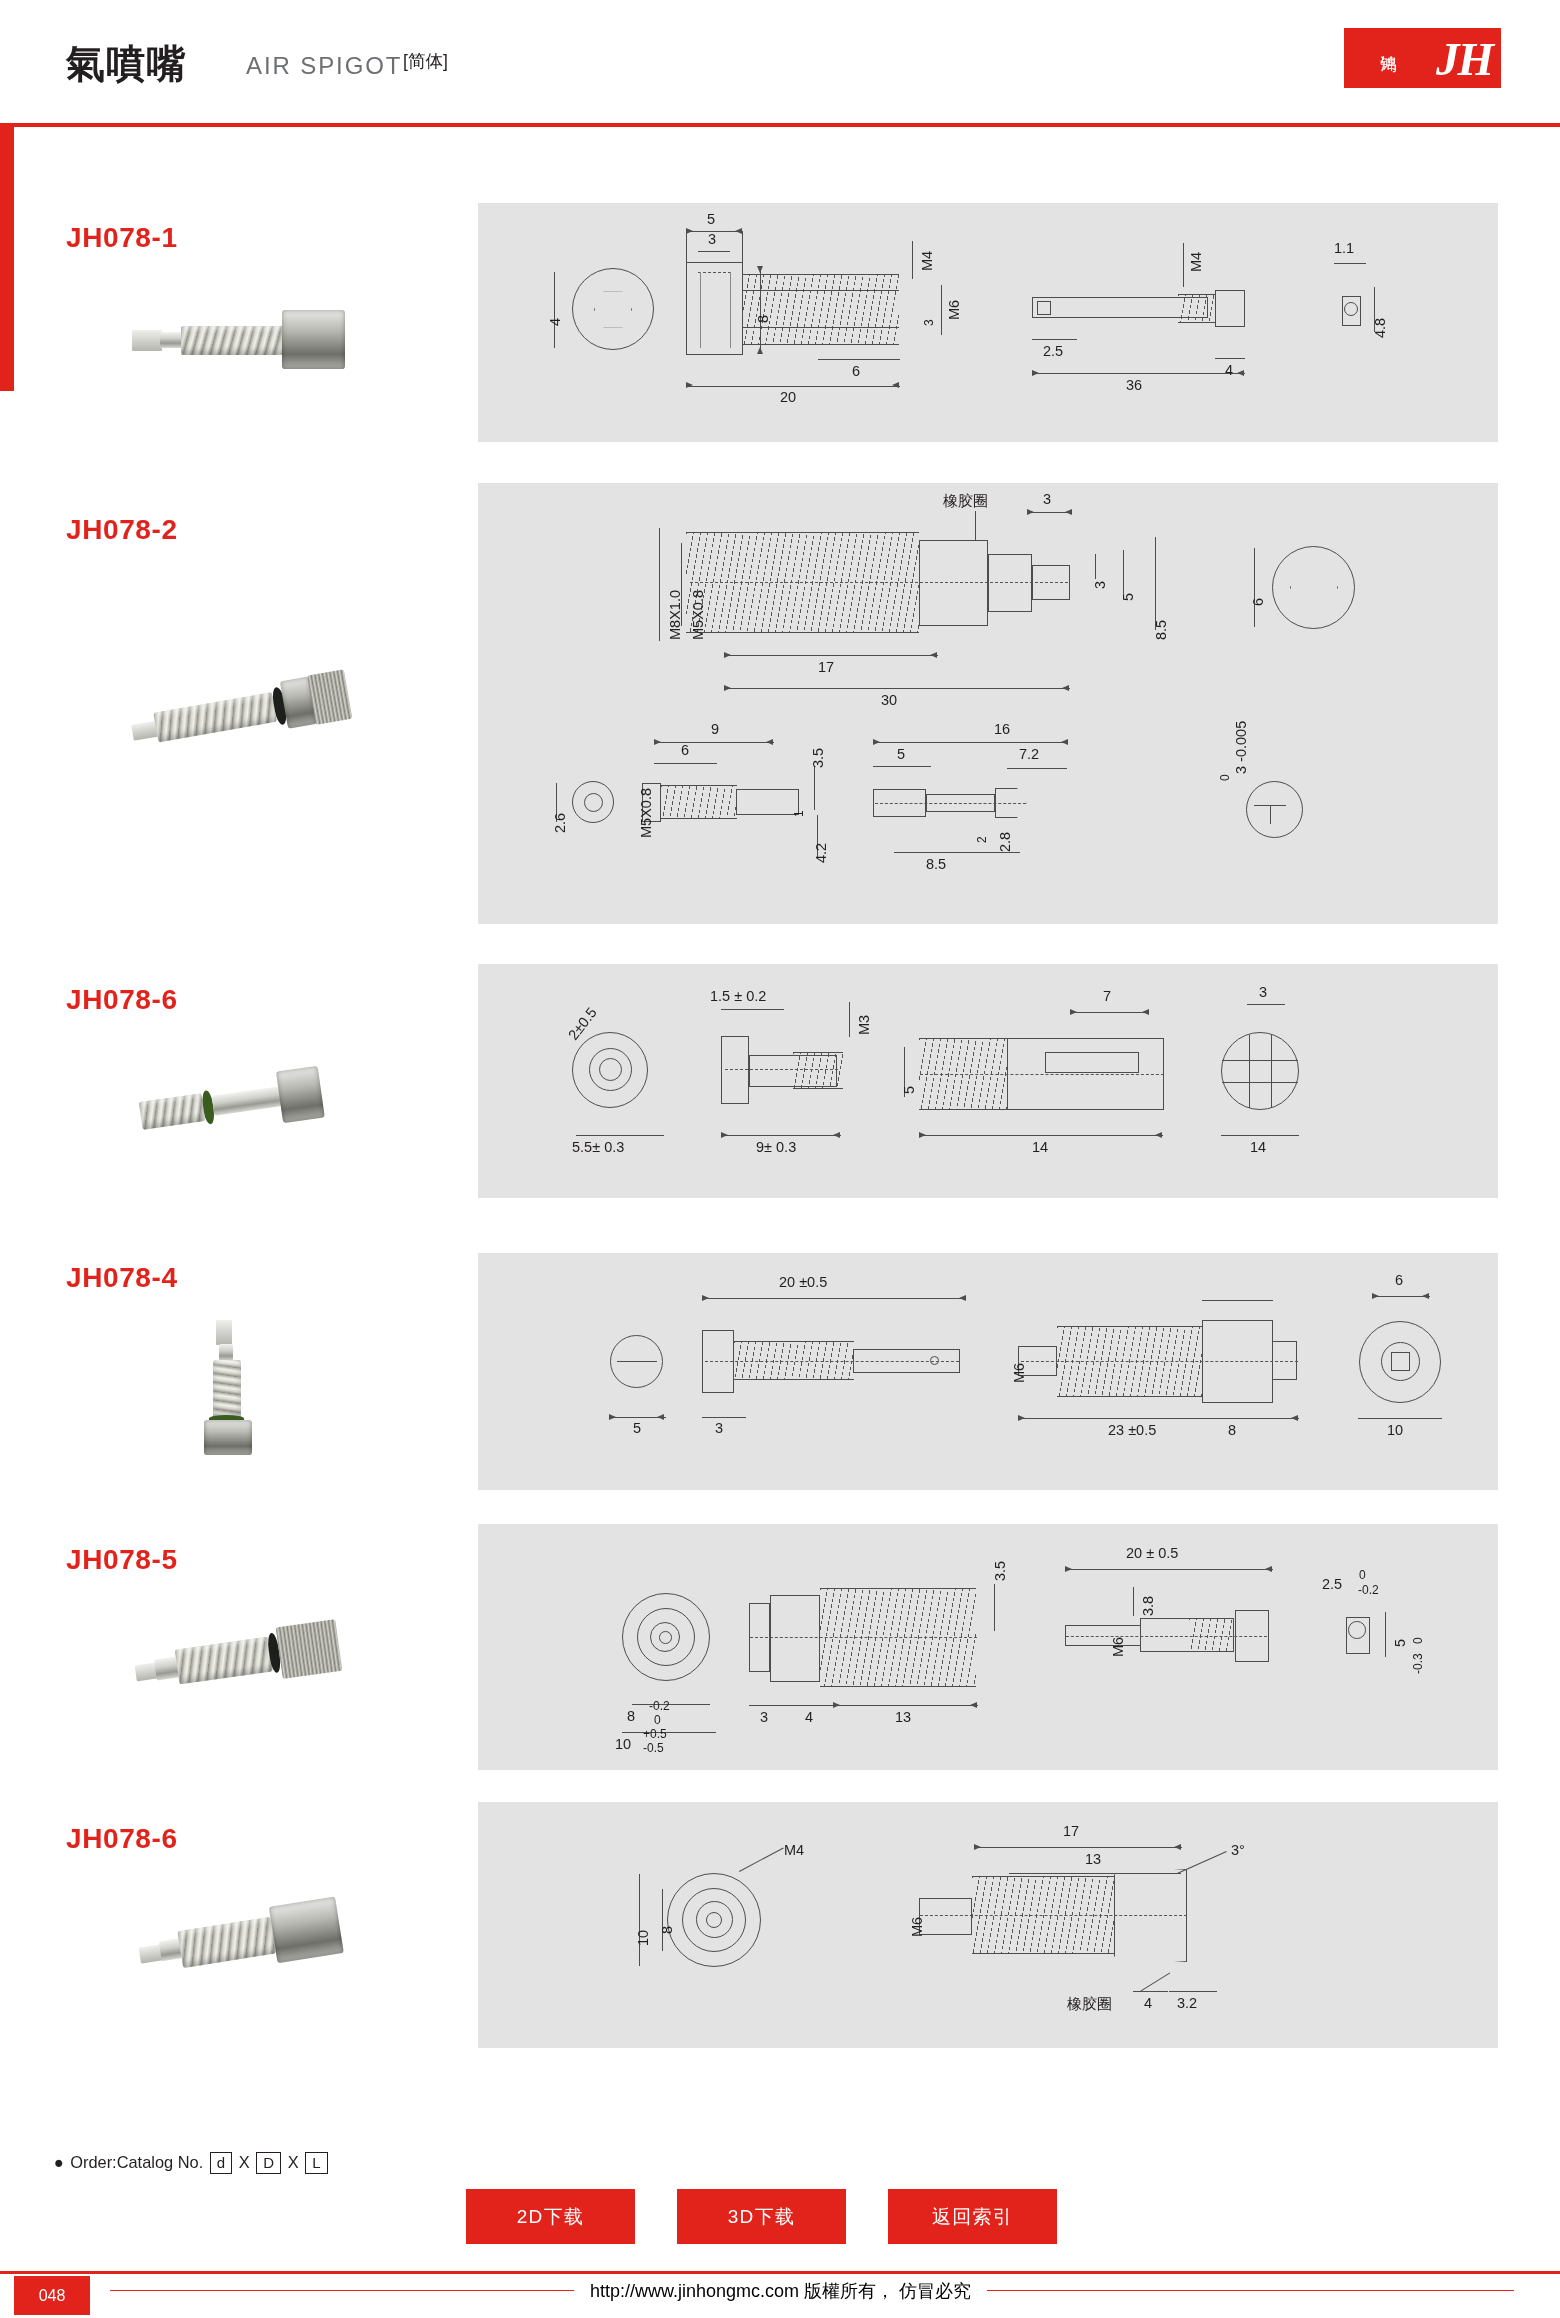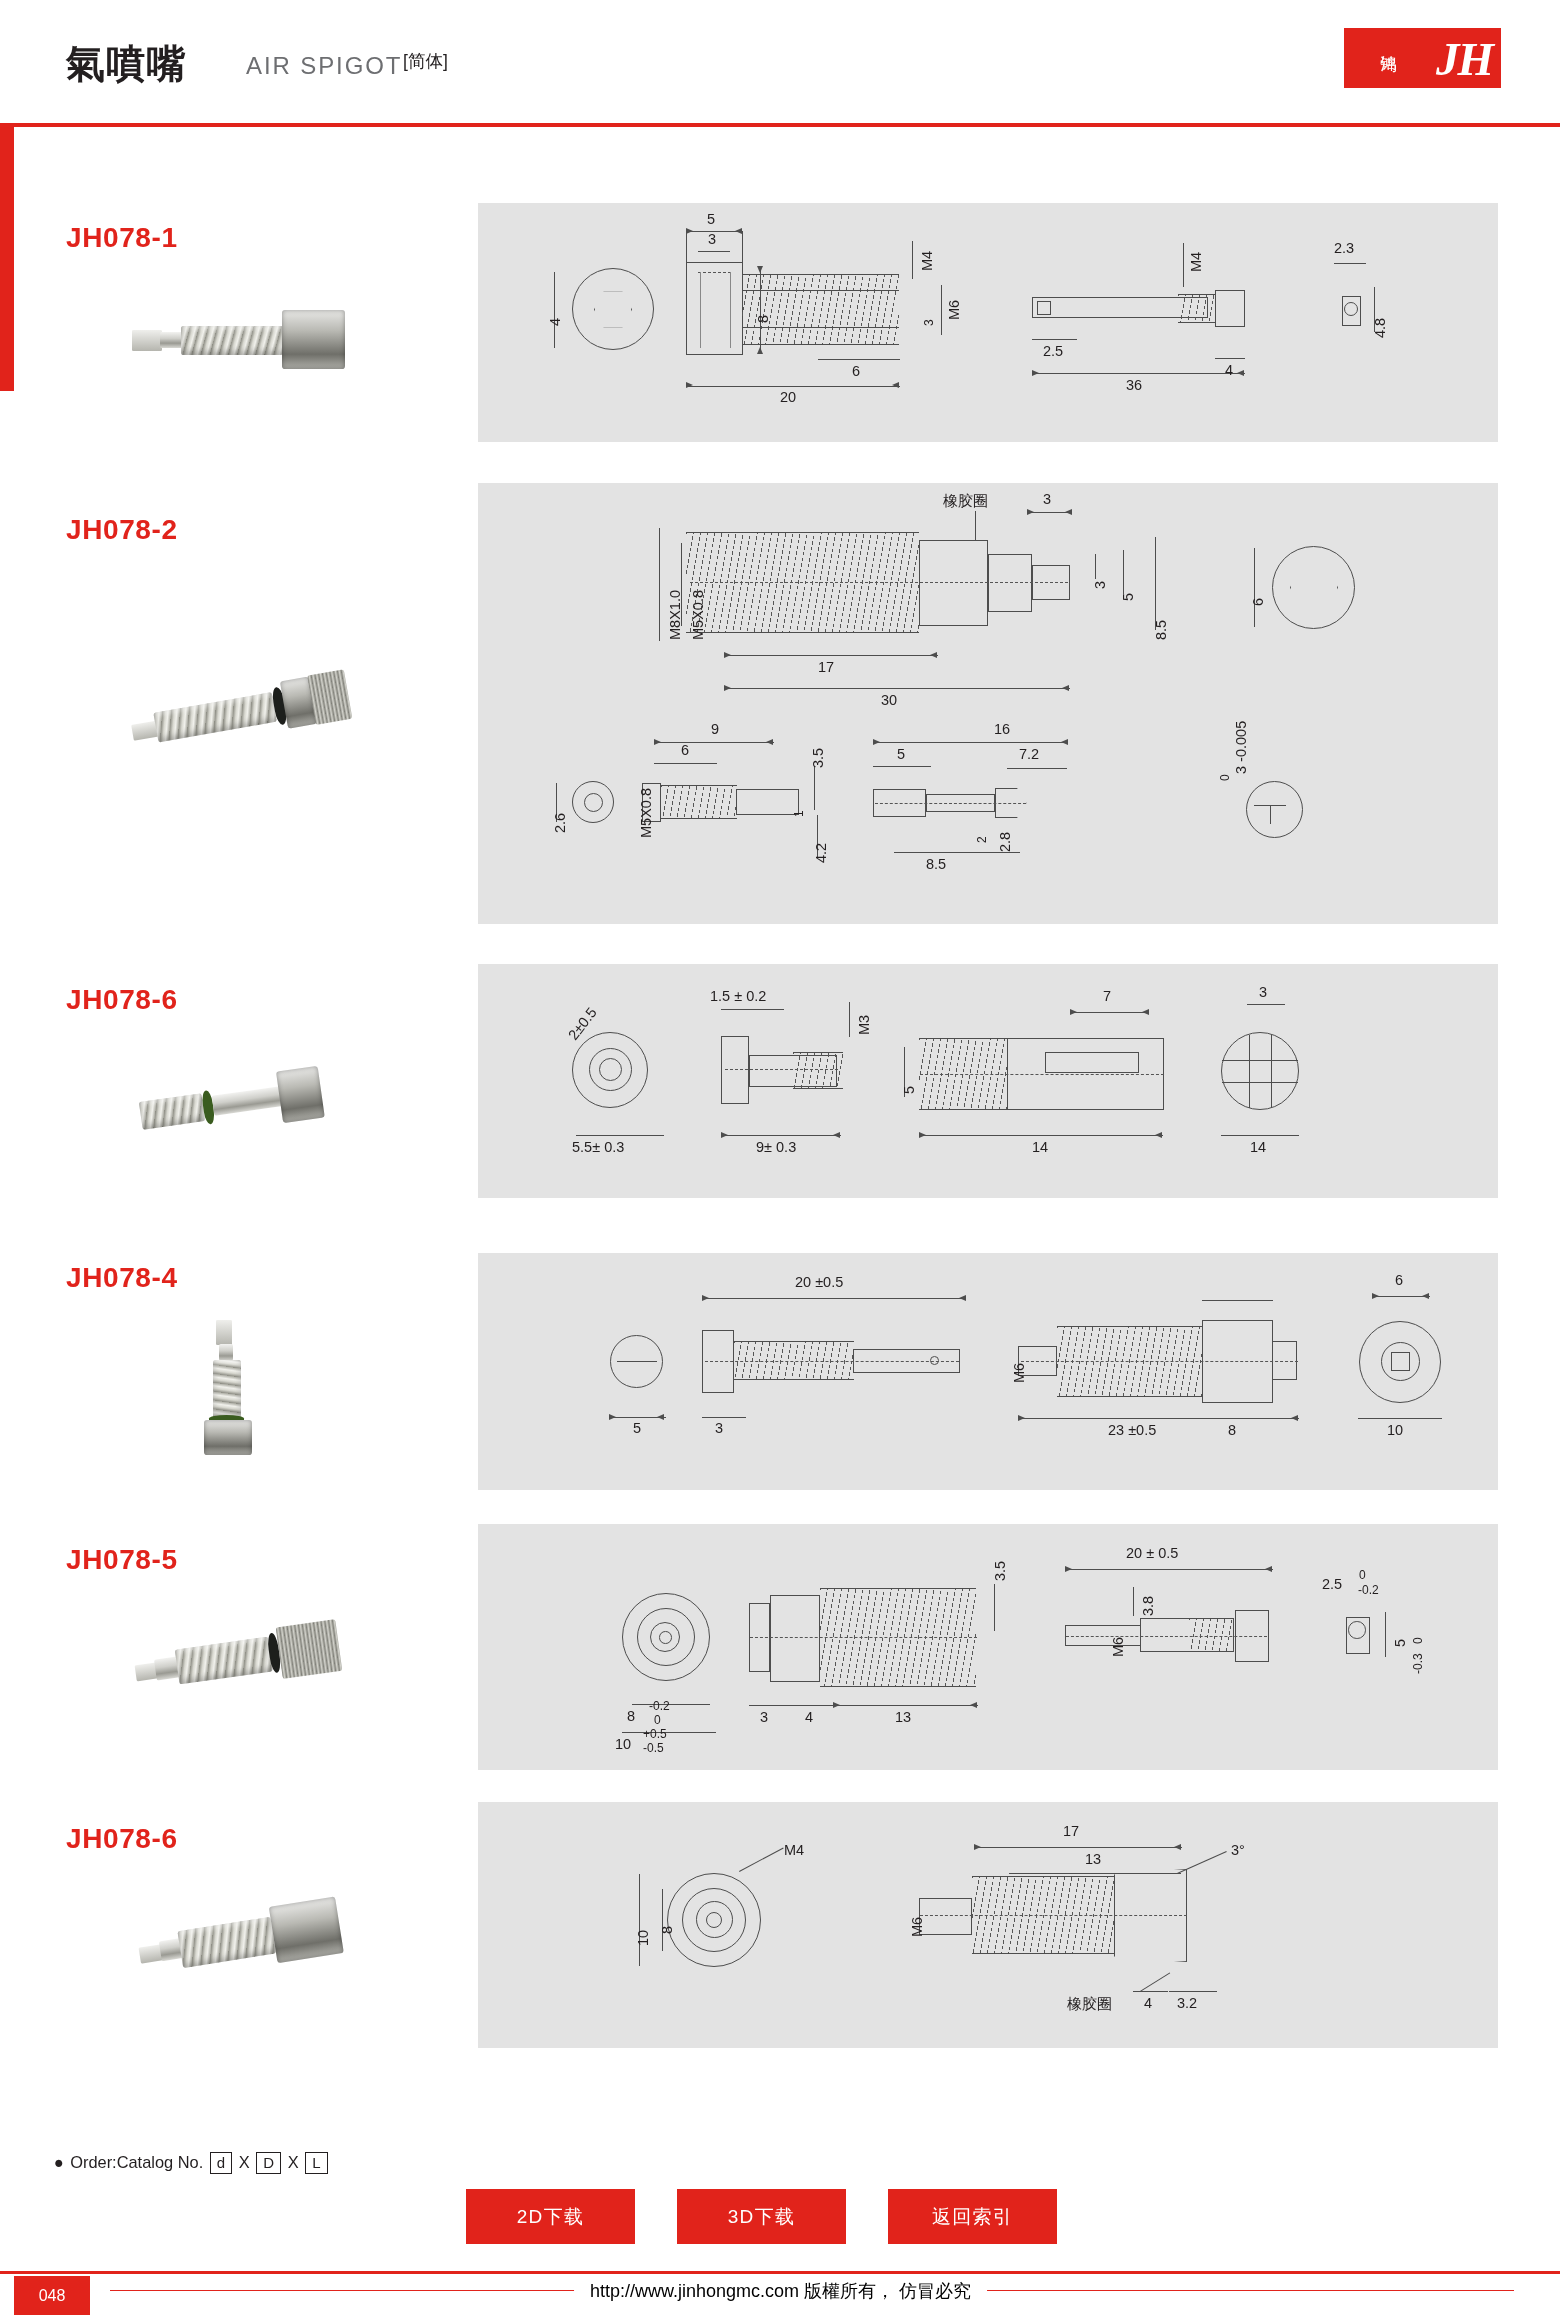--- a/index.html
+++ b/index.html
@@ -264,21 +264,21 @@
       <div class="dl h" style="left:554px; top:170px; width:213px;"></div>
       <div class="arrowR" style="left:554px; top:167px;"></div>
       <div class="arrowL" style="left:759px; top:167px;"></div>
       <div class="dimtxt" style="left:648px; top:174px;">36</div>
       <div class="dl h" style="left:737px; top:155px; width:30px;"></div>
       <div class="dimtxt" style="left:747px; top:159px;">4</div>
 
       <div class="shape" style="left:864px; top:93px; width:19px; height:30px;"></div>
       <div class="circ" style="left:866px; top:99px; width:14px; height:14px;"></div>
       <div class="dl h" style="left:856px; top:60px; width:31.5px;"></div>
-      <div class="dimtxt" style="left:856px; top:37px;">2.3</div>
+      <div class="dimtxt" style="left:856px; top:37px;">1.1</div>
       <div class="dl v" style="left:896px; top:84px; height:45px;"></div>
       <div class="dimtxt rot" style="left:894px; top:135px; transform:rotate(-90deg);">4.8</div>
     </div>
   </div>
 </div>
 
 <div class="row">
   <div class="code" style="top:514px">JH078-2</div>
 
   <div class="photo" style="left:113px; top:648px; width:264px; height:120px;">
@@ -469,21 +469,21 @@
       <div class="dimtxt" style="left:155px; top:167px;">5</div>
 
       <div class="shape" style="left:224px; top:77px; width:31.5px; height:63px;"></div>
       <div class="thr" style="left:256px; top:88px; width:120px; height:39px;"></div>
       <div class="shape" style="left:375px; top:96px; width:107px; height:24px;"></div>
       <div class="circ" style="left:452px; top:103px; width:8.8px; height:8.8px;"></div>
       <div class="dash" style="left:227px; top:108px; width:254px;"></div>
       <div class="dl h" style="left:224px; top:45px; width:264px;"></div>
       <div class="arrowR" style="left:224px; top:42px;"></div>
       <div class="arrowL" style="left:481px; top:42px;"></div>
-      <div class="dimtxt" style="left:317px; top:21.4px;">20 ±0.5</div>
+      <div class="dimtxt" style="left:301px; top:21.4px;">20 ±0.5</div>
       <div class="dl h" style="left:224px; top:164px; width:44px;"></div>
       <div class="dimtxt" style="left:237px; top:167px;">3</div>
 
       <div class="shape" style="left:540px; top:93px; width:39px; height:30px;"></div>
       <div class="thr" style="left:579px; top:73px; width:145px; height:71px;"></div>
       <div class="shape" style="left:724px; top:67px; width:71px; height:83px;"></div>
       <div class="shape" style="left:794px; top:88px; width:25px; height:39px;"></div>
       <div class="dash" style="left:543px; top:108px; width:277px;"></div>
       <div class="dimtxt rot" style="left:533px; top:130px; transform:rotate(-90deg);">M6</div>
       <div class="dl h" style="left:540px; top:165px; width:281px;"></div>

